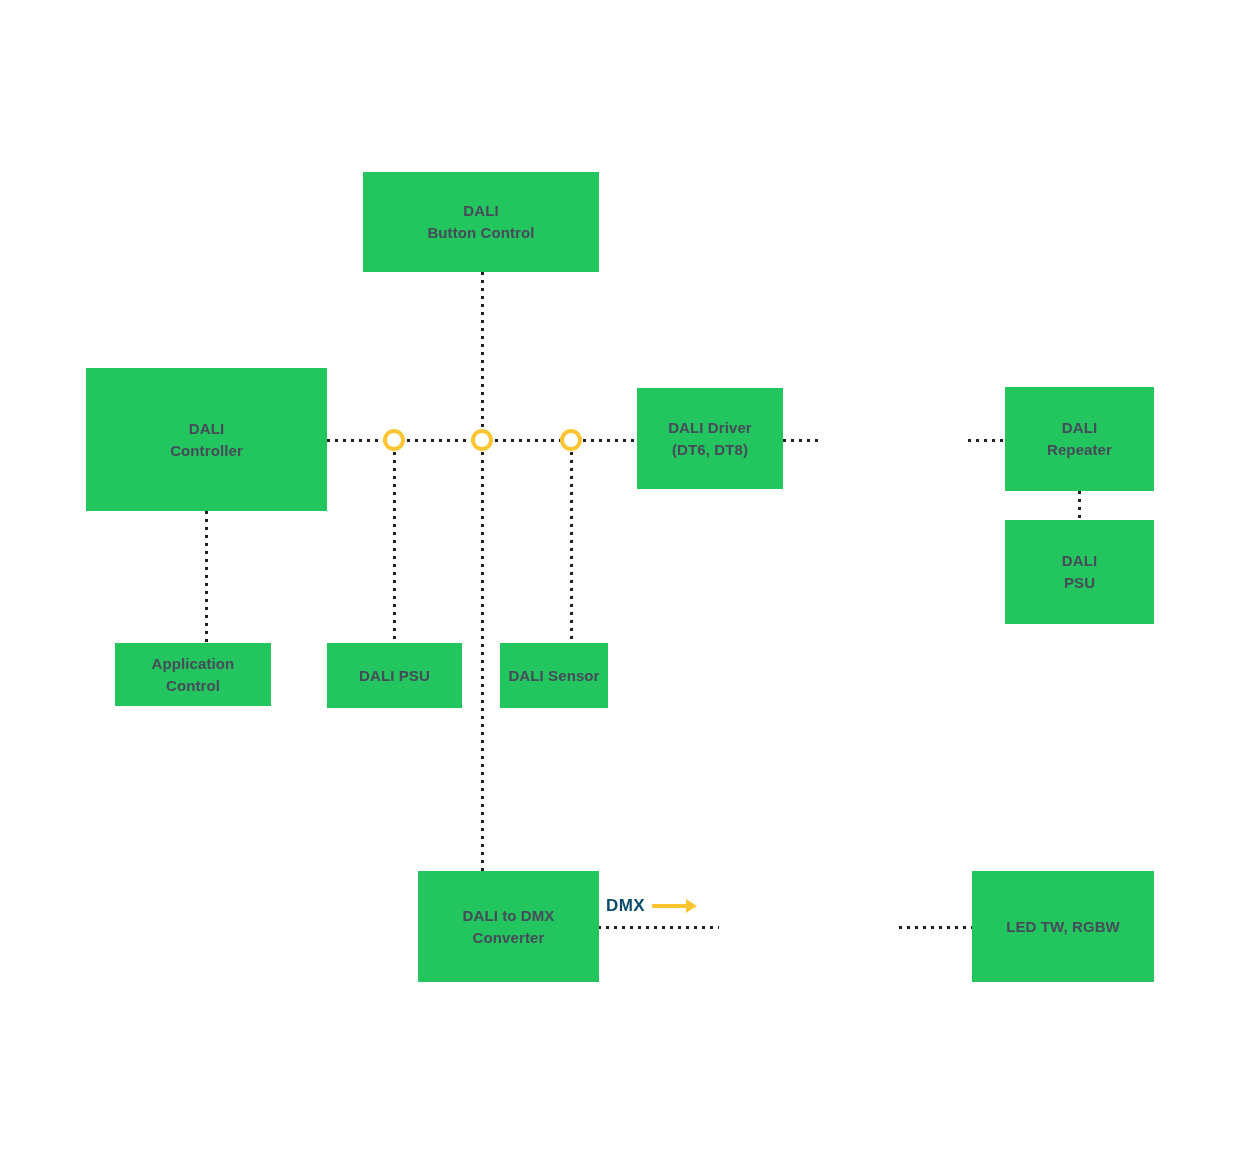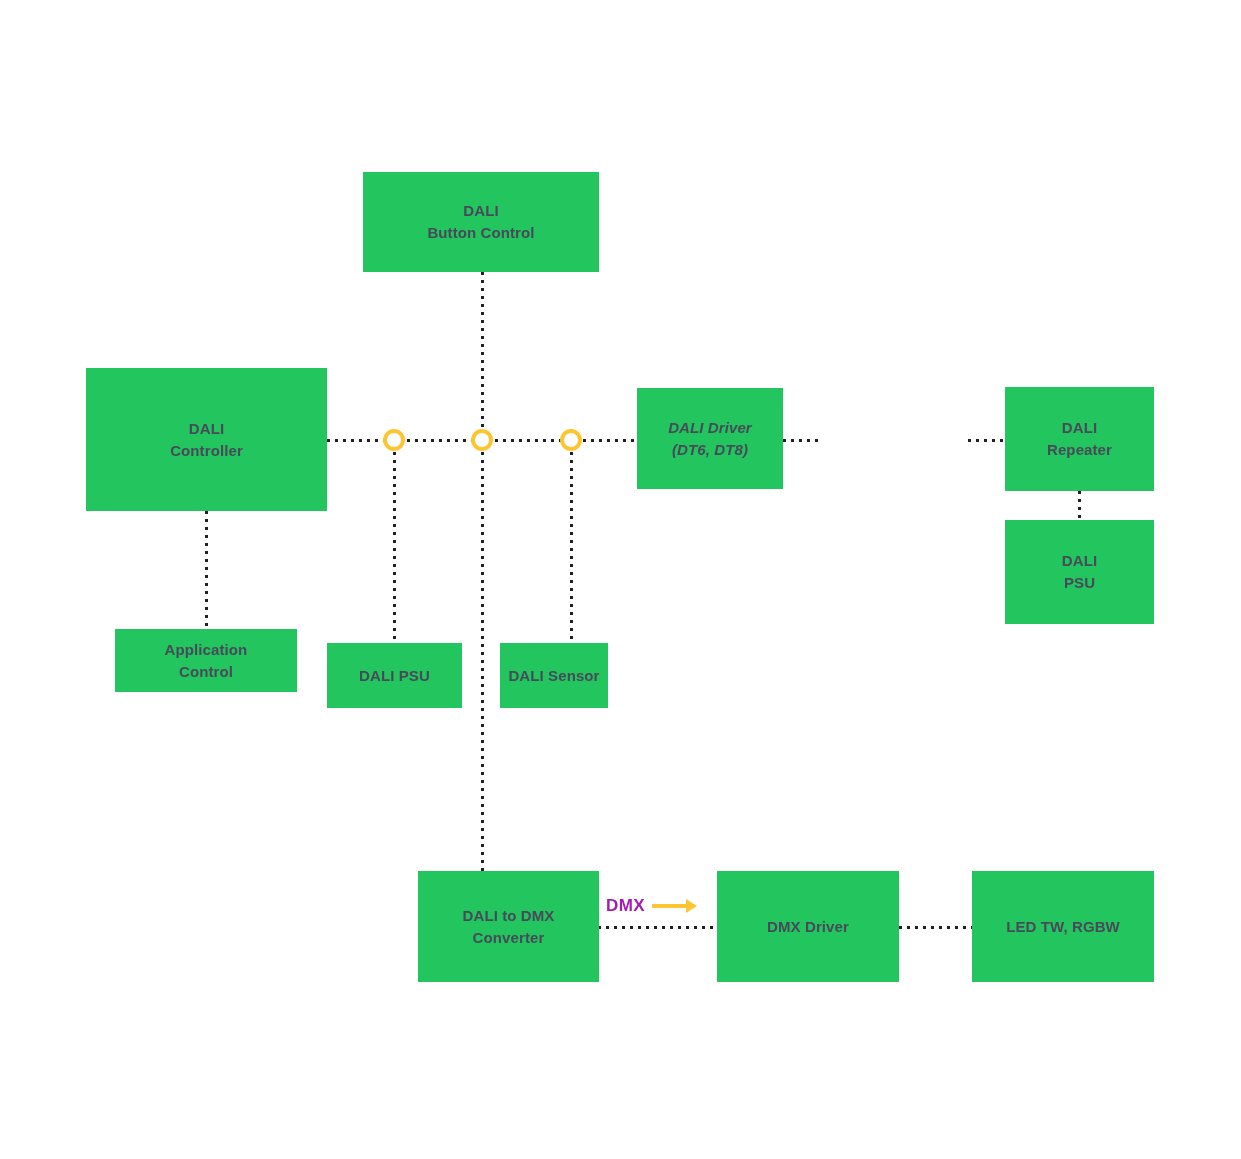--- a/index.html
+++ b/index.html
@@ -51,21 +51,21 @@
     position: absolute;
     width: 22px;
     height: 22px;
     border-radius: 50%;
     border: 4px solid #fcc633;
     background: #ffffff;
     box-sizing: border-box;
   }
   .bus-label {
     position: absolute;
-    color: #a21caf;
+    color: #0c4a6e;
     font-weight: bold;
     font-size: 17px;
     letter-spacing: 0.4px;
   }
   .arrow-line {
     position: absolute;
     height: 4px;
     background: #fcc633;
   }
   .arrow-head {
@@ -111,37 +111,36 @@
   <div class="bus-label" style="left:606px; top:896px;">DMX</div>
   <div class="arrow-line" style="left:652px; top:904px; width:36px;"></div>
   <div class="arrow-head" style="left:686px; top:899px;"></div>
 
   <div class="node" style="left:363px; top:172px; width:236px; height:100px;">DALI
 Button Control</div>
 
   <div class="node" style="left:86px; top:368px; width:241px; height:143px;">DALI
 Controller</div>
 
-  <div class="node" style="left:637px; top:388px; width:146px; height:101px;font-style:italic;">DALI Driver
+  <div class="node" style="left:637px; top:388px; width:146px; height:101px;">DALI Driver
 (DT6, DT8)</div>
 
 
   <div class="node" style="left:1005px; top:387px; width:149px; height:104px;">DALI
 Repeater</div>
 
   <div class="node" style="left:1005px; top:520px; width:149px; height:104px;">DALI
 PSU</div>
 
-  <div class="node" style="left:115px; top:629px; width:182px; height:63px;">Application
+  <div class="node" style="left:115px; top:643px; width:156px; height:63px;">Application
 Control</div>
 
   <div class="node" style="left:327px; top:643px; width:135px; height:65px;">DALI PSU</div>
 
   <div class="node" style="left:500px; top:643px; width:108px; height:65px;">DALI Sensor</div>
 
   <div class="node" style="left:393px; top:871px; width:181px; height:111px;margin-left:25px;">DALI to DMX
 Converter</div>
 
-  <div class="node" style="left:717px; top:871px; width:182px; height:111px;">DMX Driver</div>
 
   <div class="node" style="left:972px; top:871px; width:182px; height:111px;">LED TW, RGBW</div>
 
 </div>
 
 </body></html>

